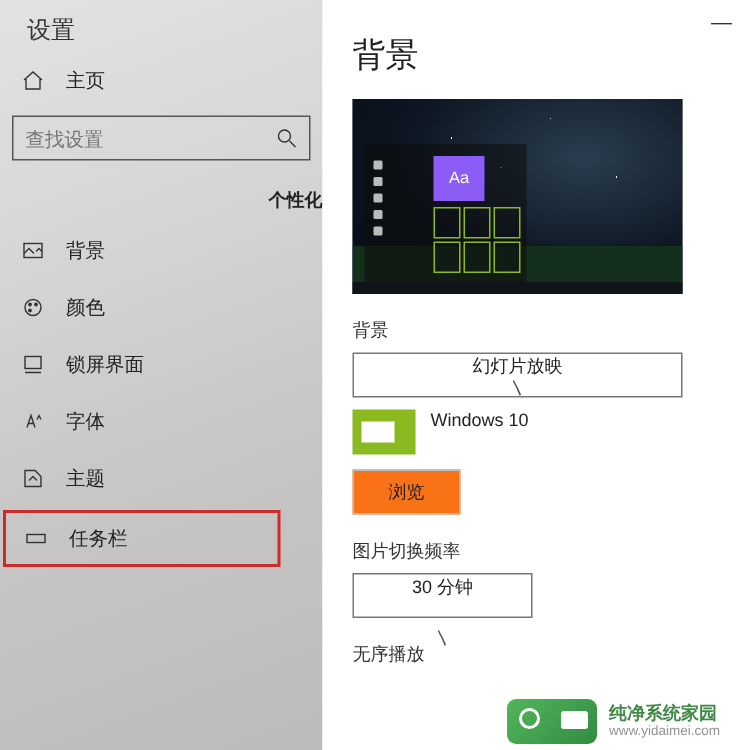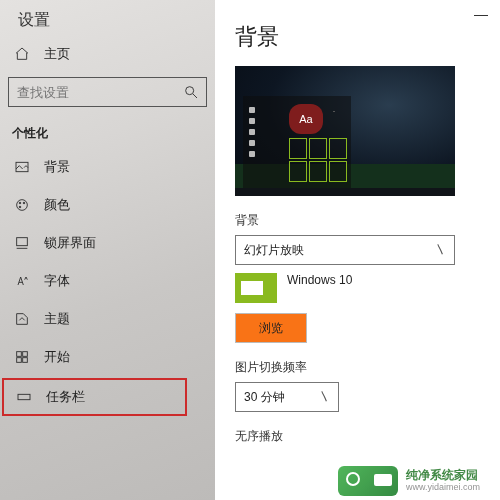--- a/index.html
+++ b/index.html
@@ -14,21 +14,21 @@
   }
   .sb-top { padding: 4px 12px 4px 18px; font-size: 16px; color: #333; }
   .home-row { display: flex; align-items: center; gap: 14px; padding: 10px 6px 14px 14px; }
   .home-row .icon { width: 16px; height: 16px; display: inline-flex; align-items: center; justify-content: center; }
   .search-wrap { padding: 0 8px 0 8px; }
   .search {
     width: 100%; height: 30px; border: 1px solid #555; background: transparent;
     padding: 0 26px 0 8px; font-size: 13px; color: #333;
   }
   .search-ico { position: absolute; margin-left: -24px; margin-top: 7px; }
-  .group-title { padding: 18px 0 6px 12px; font-size: 12px; font-weight: 600; color: #222; }
+  .group-title { padding: 18px 0 6px 12px; font-size: 12px; font-weight: 600; color: #222; text-align: right; }
   .nav { list-style: none; }
   .nav li { display: flex; align-items: center; gap: 14px; padding: 10px 6px 10px 14px; cursor: pointer; }
   .nav li .icon { width: 16px; height: 16px; display: inline-flex; }
   .nav li.highlight { border: 2px solid #cc2b2b; margin: 2px 28px 2px 2px; padding: 8px 4px 8px 12px; }
   .content { flex: 1; background: #fff; padding: 4px 14px 0 20px; font-size: 12px; color: #222; position: relative; }
   .minbtn { position: absolute; top: 6px; right: 12px; font-size: 14px; color: #333; }
   .h1 { font-size: 22px; font-weight: 400; padding: 18px 0 14px 0; }
   .preview {
     width: 220px; height: 130px; background: #0b1a2a; position: relative; overflow: hidden;
   }
@@ -36,34 +36,34 @@
   .stars::before, .stars::after {
     content:""; position:absolute; inset:0; background-image:
       radial-gradient(1px 1px at 30% 20%, #fff 50%, transparent 51%),
       radial-gradient(1px 1px at 60% 10%, #ccc 50%, transparent 51%),
       radial-gradient(1px 1px at 80% 40%, #fff 50%, transparent 51%),
       radial-gradient(1px 1px at 45% 35%, #aaa 50%, transparent 51%);
   }
   .ground { position:absolute; bottom:0; left:0; right:0; height:32px; background:#14301c; }
   .startmenu { position:absolute; left:8px; bottom:8px; width:108px; height:92px; background:rgba(12,12,12,0.55); }
   .tiles { position:absolute; right:4px; top:8px; width:62px; }
-  .tile-a { width:34px; height:30px; background:#7f1d1d; position:absolute; right:24px; top:0; display:flex; align-items:center; justify-content:center; color:#fff; font-size:11px;border-radius:12px; }
+  .tile-a { width:34px; height:30px; background:#8b5cf6; position:absolute; right:24px; top:0; display:flex; align-items:center; justify-content:center; color:#fff; font-size:11px; }
   .grid6 { position:absolute; right:0; top:34px; width:58px; height:44px; display:grid; grid-template-columns:repeat(3,1fr); grid-template-rows:repeat(2,1fr); gap:2px; }
   .grid6 div { border:1px solid #8aba1f; }
   .sm-col { position:absolute; left:4px; top:6px; width:36px; }
   .sm-col span { display:block; width:6px; height:6px; background:#bbb; margin:5px 2px; border-radius:1px; }
   .taskbar { position:absolute; left:0; right:0; bottom:0; height:8px; background:#101418; }
   .section-label { font-size: 12px; color: #333; padding: 16px 0 6px 0; }
-  .dropdown { width: 220px; height: 30px; border: 1px solid #777; background: #fff; display: flex; align-items: center; justify-content: space-between; padding: 0 8px; font-size: 12px; cursor: pointer; }
+  .dropdown { width: 220px; height: 30px; border: 1px solid #777; background: #fff; display: flex; align-items: center; justify-content: space-between; padding: 0 8px; font-size: 12px; cursor: pointer; flex-direction: column; }
   .chev { font-size: 11px; color: #555; }
   .album-row { display:flex; align-items:flex-start; gap:10px; padding: 8px 0 2px 0; }
   .album-thumb { width:42px; height:30px; background:#8aba1f; position:relative; }
   .album-thumb::after { content:""; position:absolute; left:6px; top:8px; width:22px; height:14px; background:#fff; }
   .btn { height:30px; min-width:72px; background:#f97316; border:1px solid #bbb; font-size:12px; display:inline-flex; align-items:center; justify-content:center; padding:0 14px; margin-top:8px; cursor:pointer; }
-  .dropdown.small { width:104px;gap:20px; }
+  .dropdown.small { width:120px;gap:20px; }
   .watermark { position:absolute; right:20px; bottom:4px; display:flex; align-items:center; gap:8px; opacity:0.9; }
   .wm-badge { width:60px; height:30px; background:linear-gradient(135deg,#3fae4a,#1f7f2e); border-radius:6px; position:relative; }
   .wm-badge::before { content:""; position:absolute; left:8px; top:6px; width:10px; height:10px; border:2px solid #fff; border-radius:50%; }
   .wm-badge::after { content:""; position:absolute; right:6px; top:8px; width:18px; height:12px; background:#fff; border-radius:2px; }
   .wm-text { font-size:12px; color:#2e7d32; font-weight:600; line-height:1.1; }
   .wm-text small { display:block; font-size:9px; color:#888; font-weight:400; }
   svg { width:16px; height:16px; stroke:#333; stroke-width:1.4; fill:none; }
 </style>
 </head>
 <body>
@@ -134,31 +134,20 @@
       </li>
       <li>
         <span class="icon">
             <svg viewBox="0 0 24 24">
               <path d="M4 4 H14 L20 10 V20 H4 Z"></path>
               <path d="M8 14 L12 10 L16 14"></path>
             </svg>
           </span>
         <span>主题</span>
       </li>
-      <li>
-        <span class="icon">
-            <svg viewBox="0 0 24 24">
-              <rect x="4" y="4" width="7" height="7"></rect>
-              <rect x="13" y="4" width="7" height="7"></rect>
-              <rect x="4" y="13" width="7" height="7"></rect>
-              <rect x="13" y="13" width="7" height="7"></rect>
-            </svg>
-          </span>
-        <span>开始</span>
-      </li>
       <li class="highlight">
         <span class="icon">
             <svg viewBox="0 0 24 24">
               <rect x="3" y="8" width="18" height="8"></rect>
             </svg>
           </span>
         <span>任务栏</span>
       </li>
     </ul>
   </aside>

